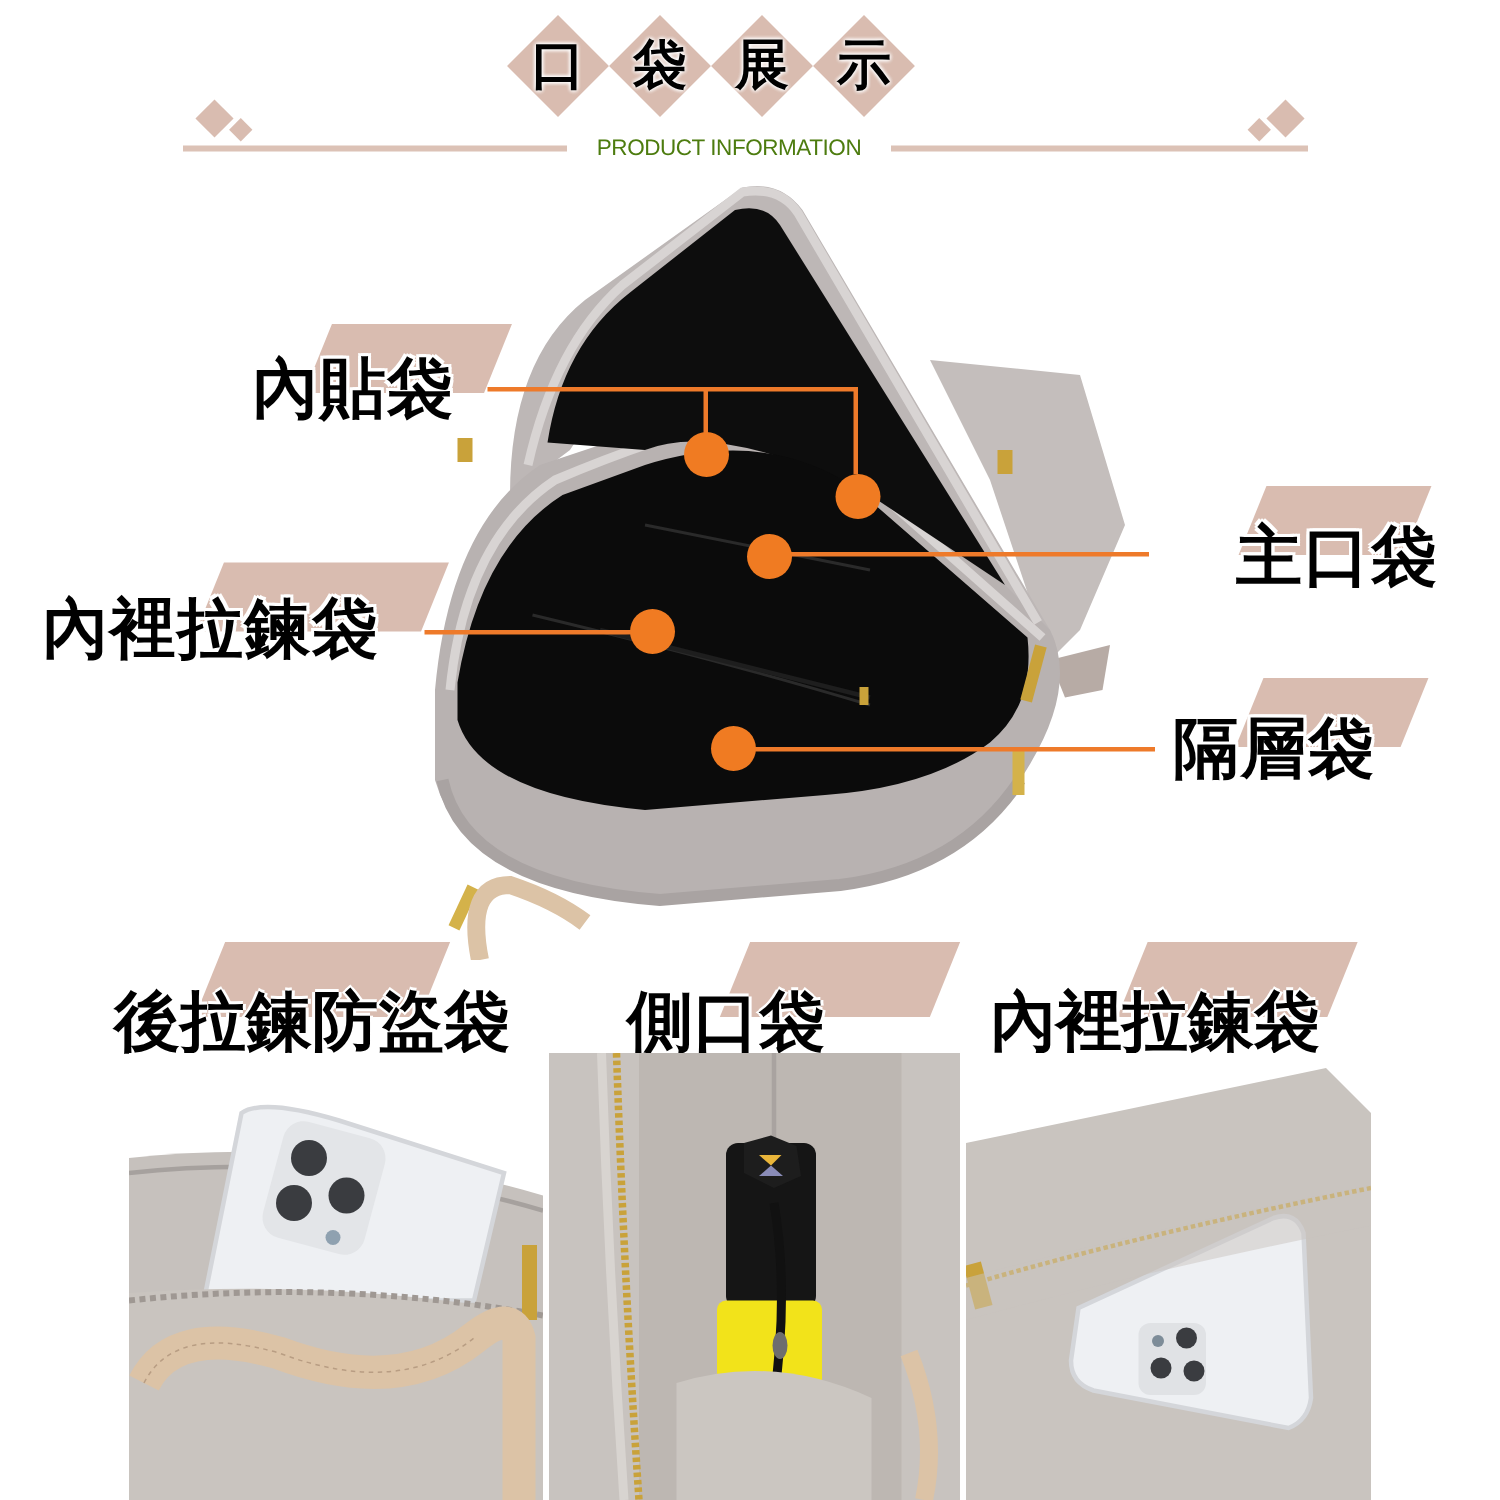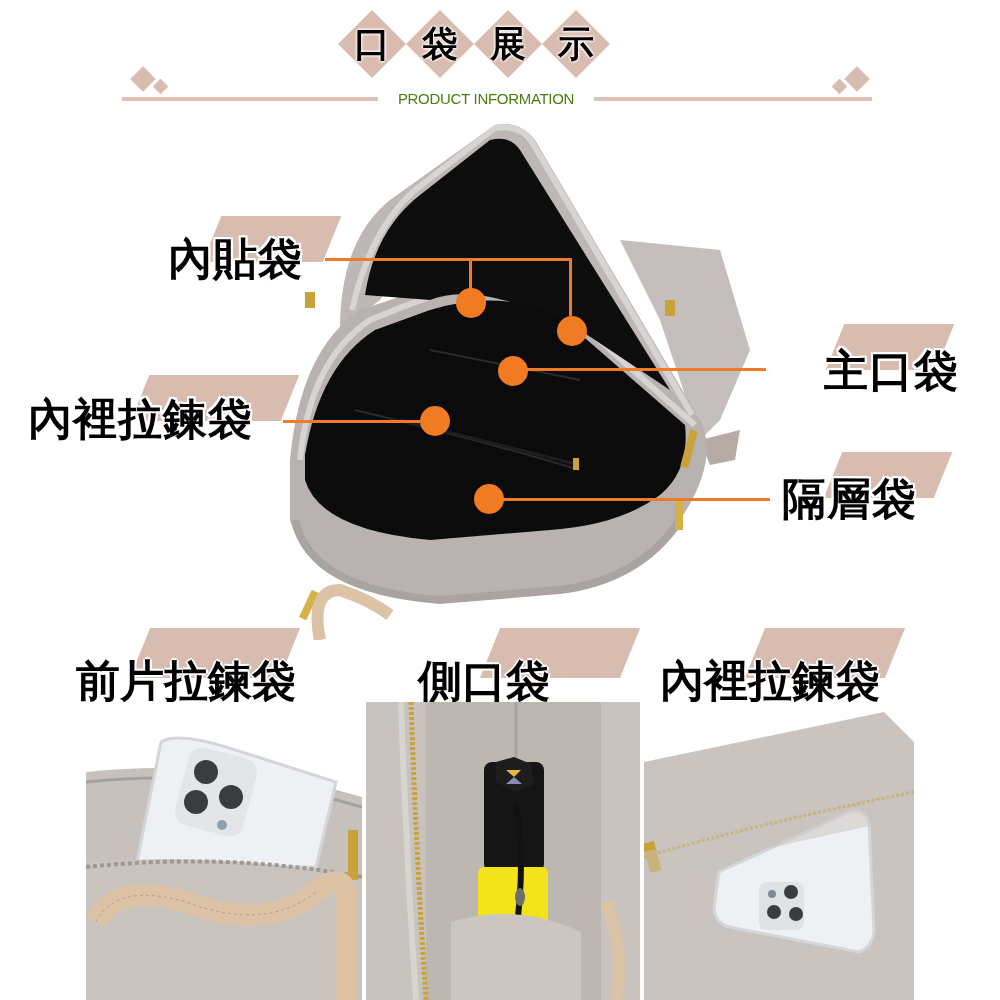--- a/index.html
+++ b/index.html
@@ -117,21 +117,21 @@
 <div class="leader" style="left:514px;top:368px;width:252px"></div>
 <div class="dot" style="left:498px;top:356px"></div>
 <div class="label" style="left:824px;top:342px">主口袋</div>
 
 <div class="tag" style="left:833px;top:452px;width:110px"></div>
 <div class="leader" style="left:490px;top:498px;width:280px"></div>
 <div class="dot" style="left:474px;top:484px"></div>
 <div class="label" style="left:782px;top:470px">隔層袋</div>
 
 <div class="tag" style="left:140px;top:628px;width:150px;height:50px"></div>
-<div class="big-label" style="left:76px;top:652px">前片拉鍊袋</div>
+<div class="big-label" style="left:76px;top:652px">後拉鍊防盜袋</div>
 
 <div class="tag" style="left:490px;top:628px;width:140px;height:50px"></div>
 <div class="big-label" style="left:418px;top:652px">側口袋</div>
 
 <div class="tag" style="left:755px;top:628px;width:140px;height:50px"></div>
 <div class="big-label" style="left:660px;top:652px">內裡拉鍊袋</div>
 
 <div class="photo" style="left:86px;width:276px">
   <svg viewBox="0 0 276 298" xmlns="http://www.w3.org/2000/svg">
     <rect width="276" height="298" fill="#ffffff"></rect>

